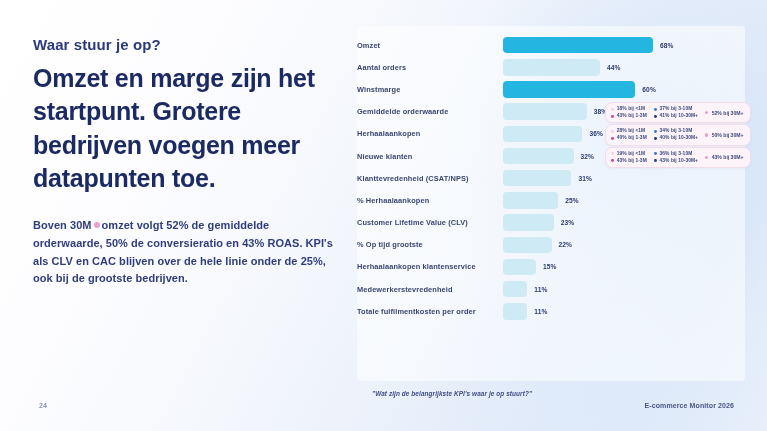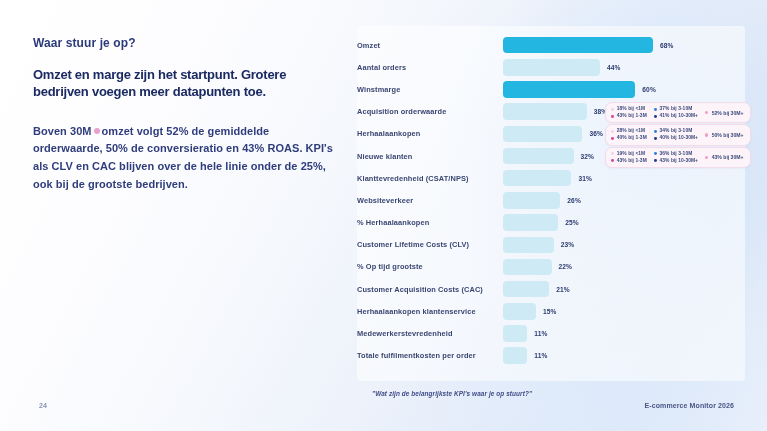--- a/index.html
+++ b/index.html
@@ -42,29 +42,29 @@
 
   
   .left {
     position: absolute;
     left: 33px;
     top: 36px;
     width: 300px;
   }
 
   .eyebrow {
-    font-size: 12px;
+    font-size: 15px;
     font-weight: 700;
     color: #2b3a7a;
     letter-spacing: .1px;
-    margin-bottom: 16px;
+    margin-bottom: 9px;
   }
 
   .headline {
-    font-size: 13px;
+    font-size: 25px;
     line-height: 1.33;
     font-weight: 700;
     color: #1b2a63;
     letter-spacing: -0.25px;
     margin-bottom: 22px;
   }
 
   .body-copy {
     font-size: 11px;
     line-height: 1.62;
@@ -254,21 +254,21 @@
         </div>
       </div>
       <div class="row">
         <div class="row-label">Winstmarge</div>
         <div class="bar-area">
           <div class="bar accent" style="width: 132.353px;"></div>
           <div class="bar-value">60%</div>
         </div>
       </div>
       <div class="row">
-        <div class="row-label">Acquisition orderwaarde</div>
+        <div class="row-label">Gemiddelde orderwaarde</div>
         <div class="bar-area">
           <div class="bar" style="width: 83.8235px;"></div>
           <div class="bar-value">38%</div>
         </div>
       </div>
       <div class="row">
         <div class="row-label">Herhaalaankopen</div>
         <div class="bar-area">
           <div class="bar" style="width: 79.4118px;"></div>
           <div class="bar-value">36%</div>
@@ -282,52 +282,38 @@
         </div>
       </div>
       <div class="row">
         <div class="row-label">Klanttevredenheid (CSAT/NPS)</div>
         <div class="bar-area">
           <div class="bar" style="width: 68.3824px;"></div>
           <div class="bar-value">31%</div>
         </div>
       </div>
       <div class="row">
-        <div class="row-label">Websiteverkeer</div>
-        <div class="bar-area">
-          <div class="bar" style="width: 57.3529px;"></div>
-          <div class="bar-value">26%</div>
-        </div>
-      </div>
-      <div class="row">
         <div class="row-label">% Herhaalaankopen</div>
         <div class="bar-area">
           <div class="bar" style="width: 55.1471px;"></div>
           <div class="bar-value">25%</div>
         </div>
       </div>
       <div class="row">
-        <div class="row-label">Customer Lifetime Costs (CLV)</div>
+        <div class="row-label">Customer Lifetime Value (CLV)</div>
         <div class="bar-area">
           <div class="bar" style="width: 50.7353px;"></div>
           <div class="bar-value">23%</div>
         </div>
       </div>
       <div class="row">
         <div class="row-label">% Op tijd grootste</div>
         <div class="bar-area">
           <div class="bar" style="width: 48.5294px;"></div>
           <div class="bar-value">22%</div>
-        </div>
-      </div>
-      <div class="row">
-        <div class="row-label">Customer Acquisition Costs (CAC)</div>
-        <div class="bar-area">
-          <div class="bar" style="width: 46.3235px;"></div>
-          <div class="bar-value">21%</div>
         </div>
       </div>
       <div class="row">
         <div class="row-label">Herhaalaankopen klantenservice</div>
         <div class="bar-area">
           <div class="bar" style="width: 33.0882px;"></div>
           <div class="bar-value">15%</div>
         </div>
       </div>
       <div class="row">

